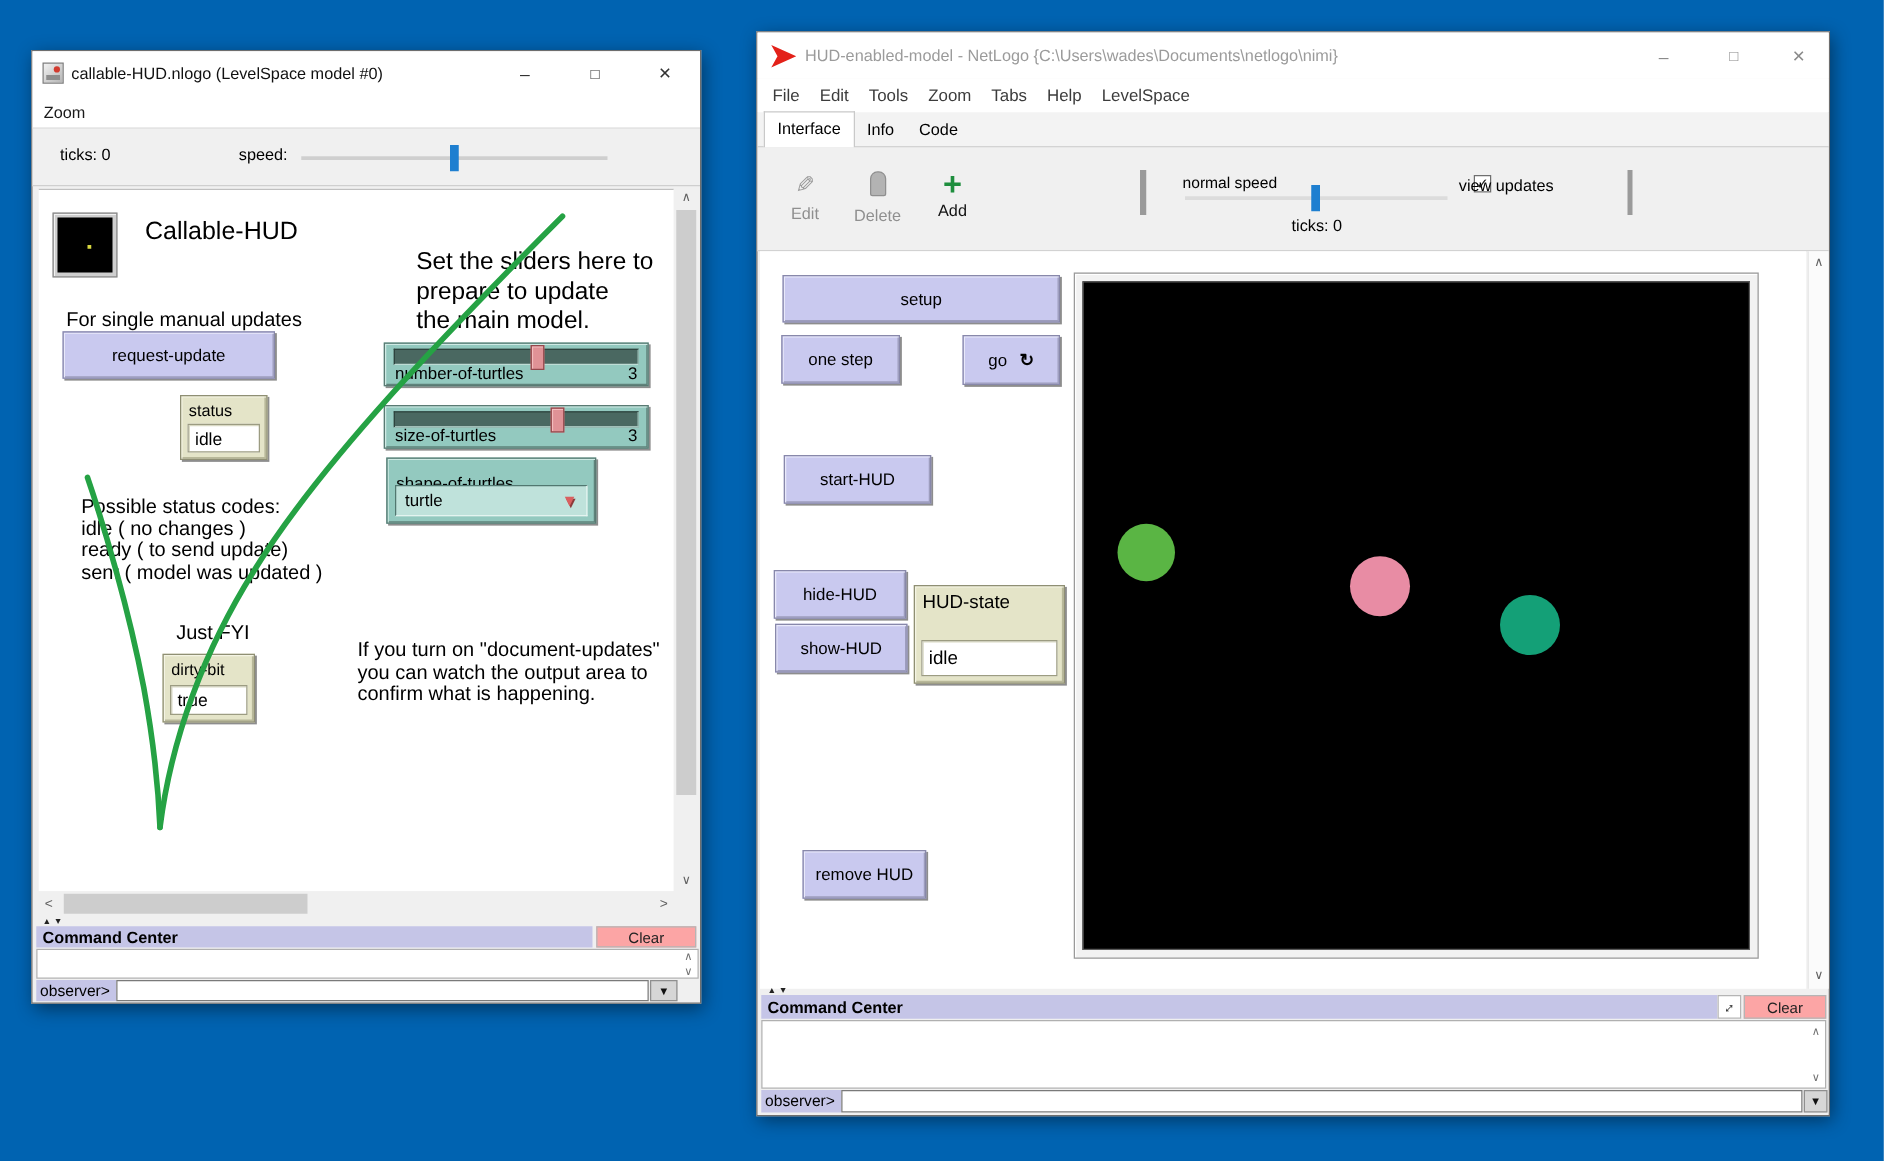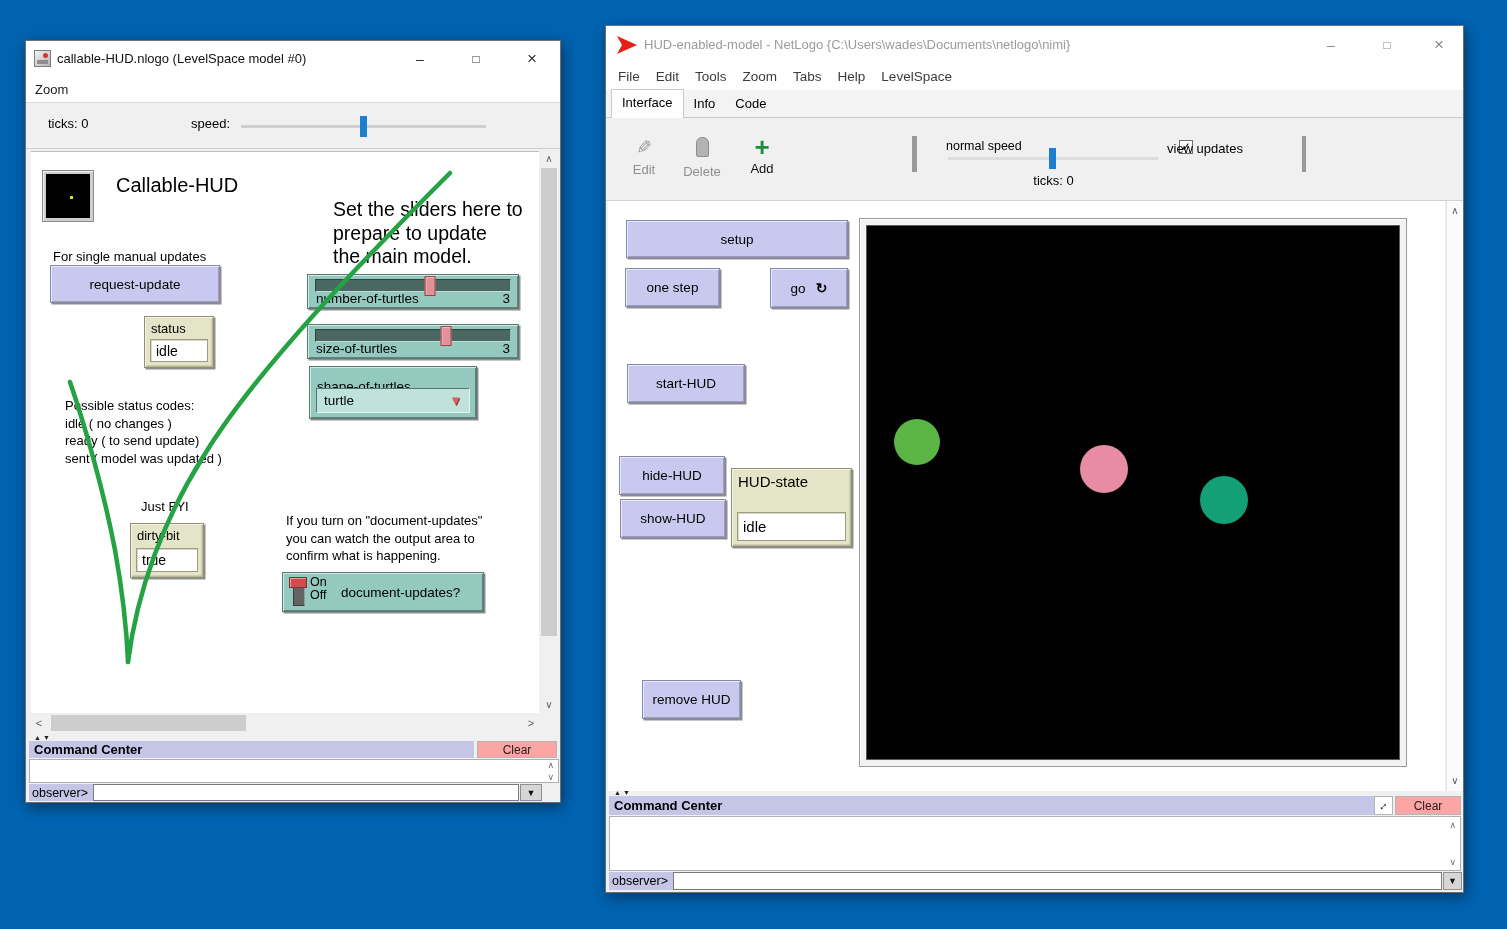--- a/index.html
+++ b/index.html
@@ -85,21 +85,21 @@
   #settings-btn{position:absolute;left:717px;top:122px;width:96px;height:27px;background:#ececec;border:1px solid #aeaeae;font-size:12.5px;display:flex;align-items:center;justify-content:center;color:#222;}
   .checkbox{position:absolute;width:14px;height:14px;background:#fff;border:1px solid #6f6f6f;font-size:12px;line-height:13px;text-align:center;color:#222;}
   #upd-select{position:absolute;left:575px;top:140px;width:93px;height:23px;background:#fff;border:1px solid #a5a5a5;display:flex;align-items:center;font-size:12.5px;padding-left:7px;color:#000;}
   #upd-select .chv{margin-left:auto;margin-right:7px;font-size:10px;color:#707070;}
   #rw-interface{position:absolute;left:2px;top:175px;width:837px;height:590px;background:#fff;overflow:hidden;}
   #rw-view{position:absolute;left:251px;top:17px;width:548px;height:549px;background:#f2f2f2;border:1px solid #9a9a9a;box-shadow:inset 1px 1px 0 #ffffff;}
   #rw-view .black{position:absolute;left:6px;top:6px;right:6px;bottom:6px;background:#000;border:1px solid #5a5a5a;overflow:hidden;}
   .turtle{position:absolute;border-radius:50%;}
   .forever{margin-left:10px;font-size:14px;font-weight:bold;}
   
-  .f13{font-size:13px;line-height:17.5px;}
+  .f13{font-size:16px;line-height:17.5px;}
   .f19{font-size:19.5px;line-height:23.5px;}
 </style>
 </head>
 <body>
 
 <div class="win" id="left-win">
   <div class="titlebar">
     <div style="width:17px;height:17px;margin-left:8px;background:linear-gradient(135deg,#f2f2f2,#b5b5b5);border:1px solid #7d7d7d;position:relative;">
       <div style="position:absolute;left:8px;top:2px;width:5px;height:5px;border-radius:50%;background:#d23b2f;"></div>
       <div style="position:absolute;left:2px;bottom:2px;width:11px;height:4px;background:#8d8d8d;"></div>
@@ -185,29 +185,20 @@
         <span class="ctri">▼</span>
       </div>
     </div>
 
     <div class="nl-note f13" style="left:255px;top:360px;">
       <div>If you turn on "document-updates"</div>
       <div>you can watch the output area to</div>
       <div>confirm what is happening.</div>
     </div>
 
-    <div class="nl-switch" style="left:251px;top:420px;width:202px;height:40px;">
-      <div class="sw-house"></div>
-      <div class="sw-knob"></div>
-      <div class="sw-onoff">
-        <div>On</div>
-        <div>Off</div>
-      </div>
-      <div class="sw-label">document-updates?</div>
-    </div>
 
     <svg id="lw-annotation" width="508" height="562">
       <path d="M39,230 C52,268 72,335 84,398 C92,442 96,486 97,510" fill="none" stroke="#25a244" stroke-width="4.5" stroke-linecap="round"></path>
       <path d="M97,510 C106,438 133,367 172,305 C225,218 330,110 419,21" fill="none" stroke="#25a244" stroke-width="4.5" stroke-linecap="round"></path>
     </svg>
   </div>
 
   <div class="vscroll" style="left:513px;top:110px;width:20px;height:562px;">
     <div class="arr" style="top:0;">∧</div>
     <div class="vthumb" style="top:17px;height:468px;"></div>

